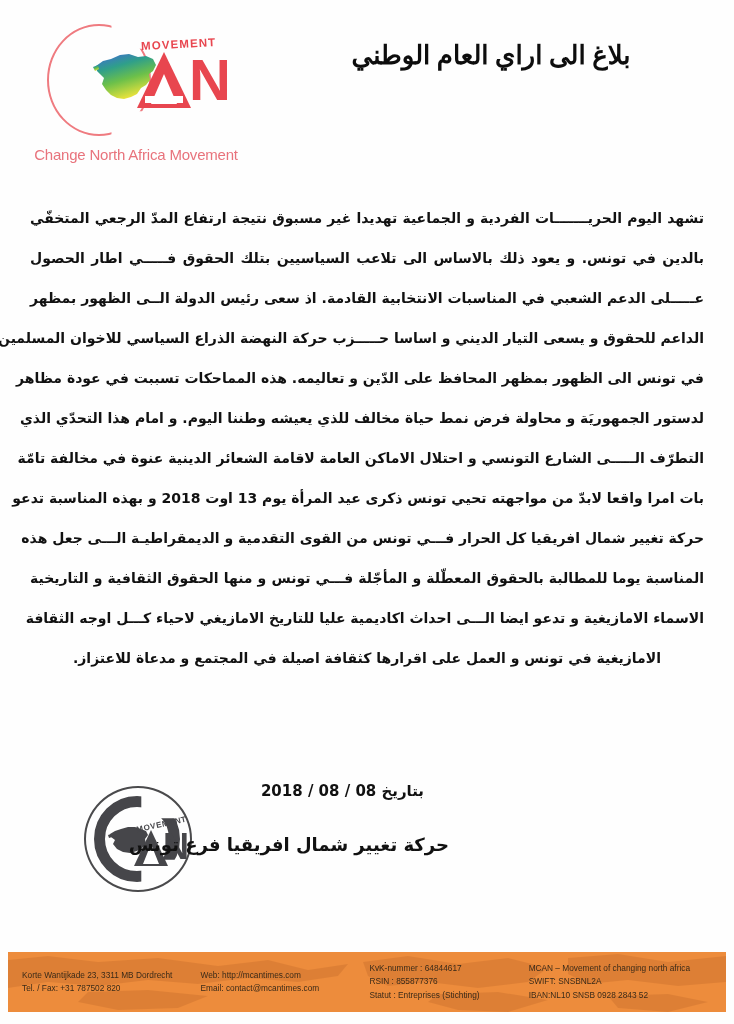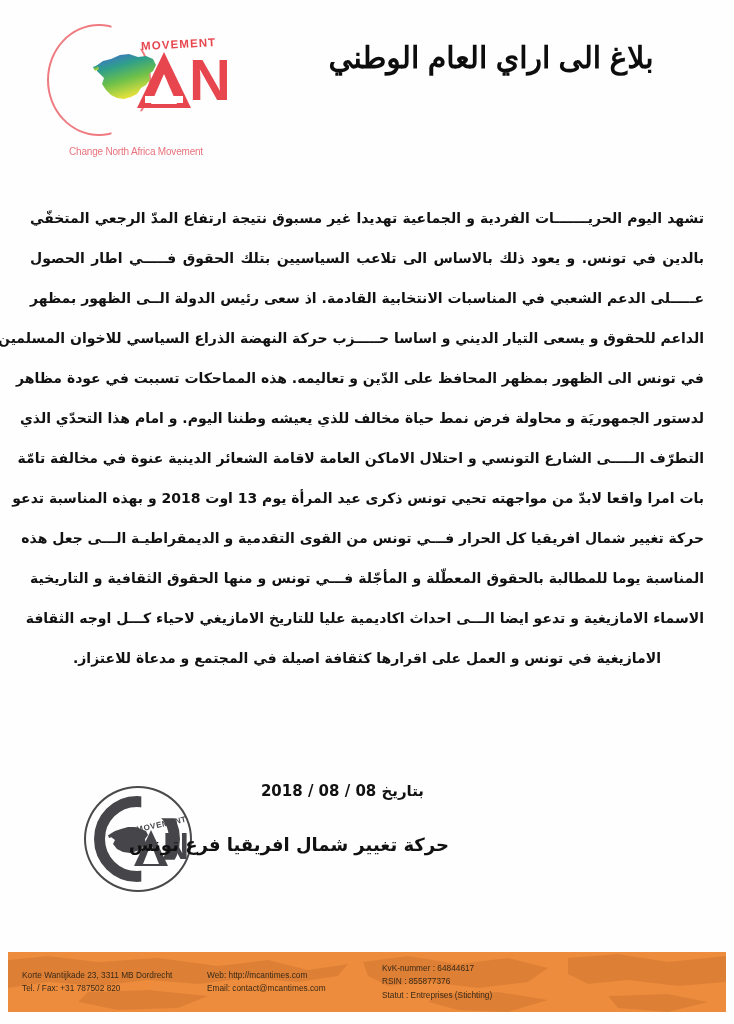--- a/index.html
+++ b/index.html
@@ -28,22 +28,22 @@
     top: 0; left: 0; right: 0;
     height: 190px;
   }
   .doc-title {
     position: absolute;
     top: 38px;
     right: 28px;
     width: 430px;
     text-align: center;
     direction: rtl;
-    font-family: Liberation Sans, sans-serif;
-    font-size: 30px;
+    font-family: Liberation Serif, serif;
+    font-size: 26px;
     font-weight: bold;
     color: #0d0d0d;
     letter-spacing: 0px;
     line-height: 1.35;
     white-space: nowrap;
   }
 
   .logo-block {
     position: absolute;
     top: 22px;
@@ -125,21 +125,21 @@
     transform: rotate(-3deg);
   }
   .logo-tagline {
     position: absolute;
     top: 124px;
     left: 0;
     width: 216px;
     text-align: center;
     direction: ltr;
     font-family: "Liberation Sans", sans-serif;
-    font-size: 10px;
+    font-size: 15px;
     color: #e8737c;
     letter-spacing: -0.2px;
     white-space: nowrap;
   }
 
   
   .body-text {
     position: absolute;
     top: 198px;
     left: 30px;
@@ -382,16 +382,21 @@
       </div>
       <div class="fcol c2">
         <span class="fline">Web: http://mcantimes.com</span>
         <span class="fline">Email: contact@mcantimes.com</span>
       </div>
       <div class="fcol c3">
         <span class="fline">KvK-nummer : 64844617</span>
         <span class="fline">RSIN : 855877376</span>
         <span class="fline">Statut : Entreprises (Stichting)</span>
       </div>
+      <div class="fcol c4">
+        <span class="fline">MCAN – Movement of changing north africa</span>
+        <span class="fline">SWIFT: SNSBNL2A</span>
+        <span class="fline">IBAN:NL10 SNSB 0928 2843 52</span>
+      </div>
     </div>
   </div>
 
 </div>
 
 </body></html>

